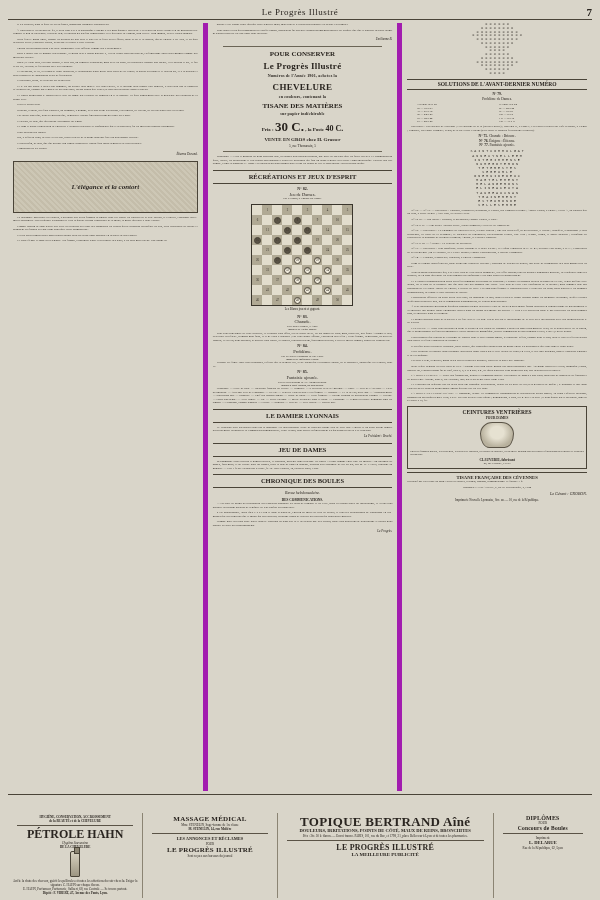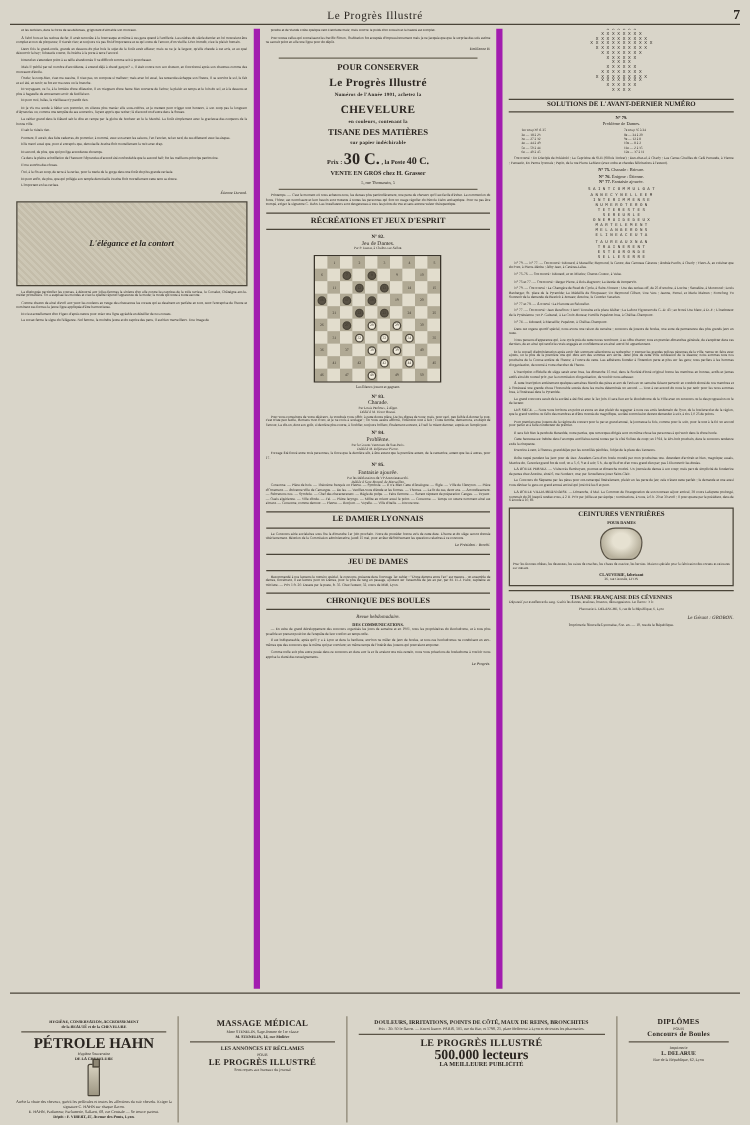--- a/index.html
+++ b/index.html
@@ -139,21 +139,21 @@
   .ad-title { font-weight:bold; font-size:6px; letter-spacing:0.2px; }
   .ad-title-xl { font-weight:bold; font-size:13px; letter-spacing:0.3px; line-height:1; }
   .ad-title-l { font-weight:bold; font-size:12px; line-height:1.05; }
   .ad-line { font-size:3.2px; line-height:1.25; }
   .ad-line.b { font-weight:bold; }
   .ad-rule { border:0; border-top:1px solid #5a5346; margin:2px 6px; }
 
   
   .illus {
     border:1px solid #4a4438;
-    height:68px;
+    height:52px;
     background:
       repeating-linear-gradient(45deg, #cdc7b5 0 2px, #c4bdaa 2px 4px);
     position:relative;
     margin:3px 0;
   }
   .illus .label {
     position:absolute; left:0; right:0; top:50%; transform:translateY(-50%);
     text-align:center; font-size:7px; font-style:italic; font-weight:bold;
     color:#2a2520;
     text-shadow:0 0 2px #ded9c8;
@@ -658,25 +658,25 @@
       <div class="ad-line">Mme STENELIN, Sage-femme de 1re classe</div>
       <div class="ad-line b">M. STENELIN, 14, rue Molière</div>
       <hr class="ad-rule">
       <div class="ad-line b" style="font-size:4.4px;">LES ANNONCES ET RÉCLAMES</div>
       <div class="ad-line">POUR</div>
       <div class="ad-title" style="font-size:7px;">LE PROGRÈS ILLUSTRÉ</div>
       <div class="ad-line">Sont reçues aux bureaux du journal</div>
     </div>
 
     <div class="ad ad-c">
+      <div class="ad-title-xl">TOPIQUE BERTRAND Aîné</div>
       <div class="ad-line b" style="font-size:4.6px;">DOULEURS, IRRITATIONS, POINTS DE CÔTÉ, MAUX DE REINS, BRONCHITES</div>
       <div class="ad-line">Prix : 2fr. 50 le flacon. — Envoi franco. PARIS, 101, rue du Bac, et 1798, 21, place Bellecour à Lyon et de toutes les pharmacies.</div>
       <hr class="ad-rule">
       <div class="ad-title" style="font-size:8px;">LE PROGRÈS ILLUSTRÉ</div>
-      <div class="ad-title-l" style="font-size:11px;">500.000 lecteurs</div>
       <div class="ad-line b" style="font-size:5px;">LA MEILLEURE PUBLICITÉ</div>
     </div>
 
     <div class="ad ad-d">
       <div class="ad-title" style="font-size:6px;">DIPLÔMES</div>
       <div class="ad-line">POUR</div>
       <div class="ad-title" style="font-size:5.5px;">Concours de Boules</div>
       <hr class="ad-rule">
       <div class="ad-line">Imprimerie</div>
       <div class="ad-line b" style="font-size:4.6px;">L. DELARUE</div>

